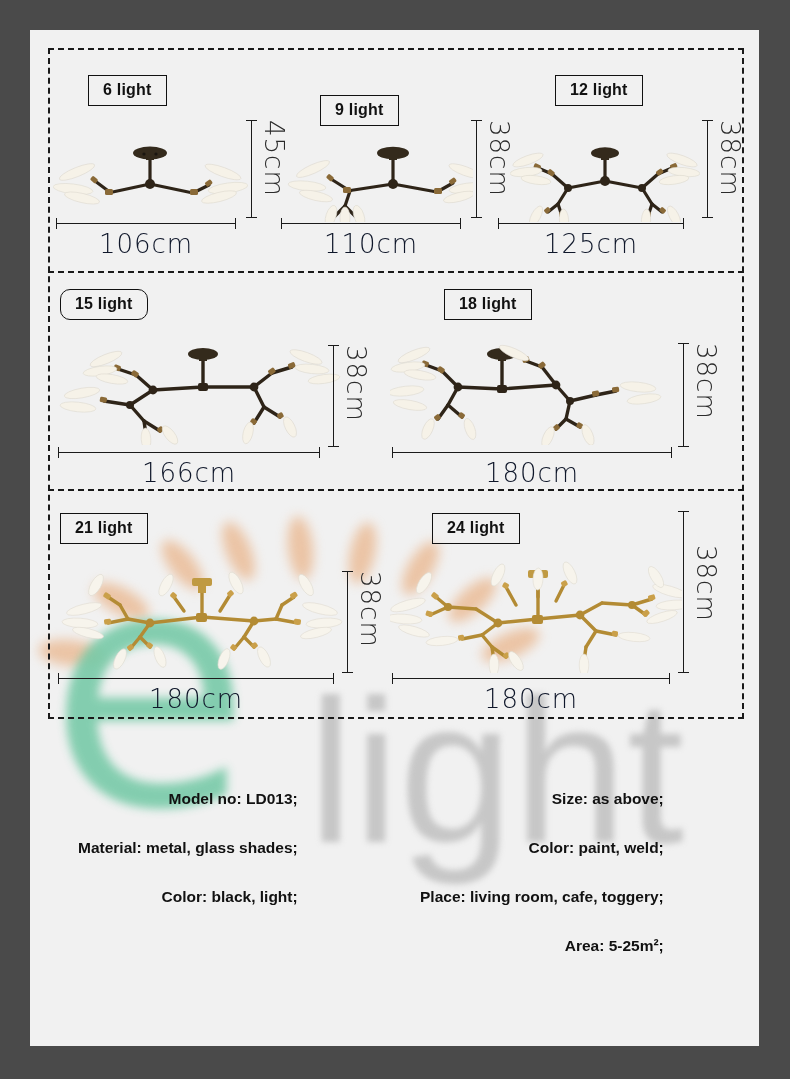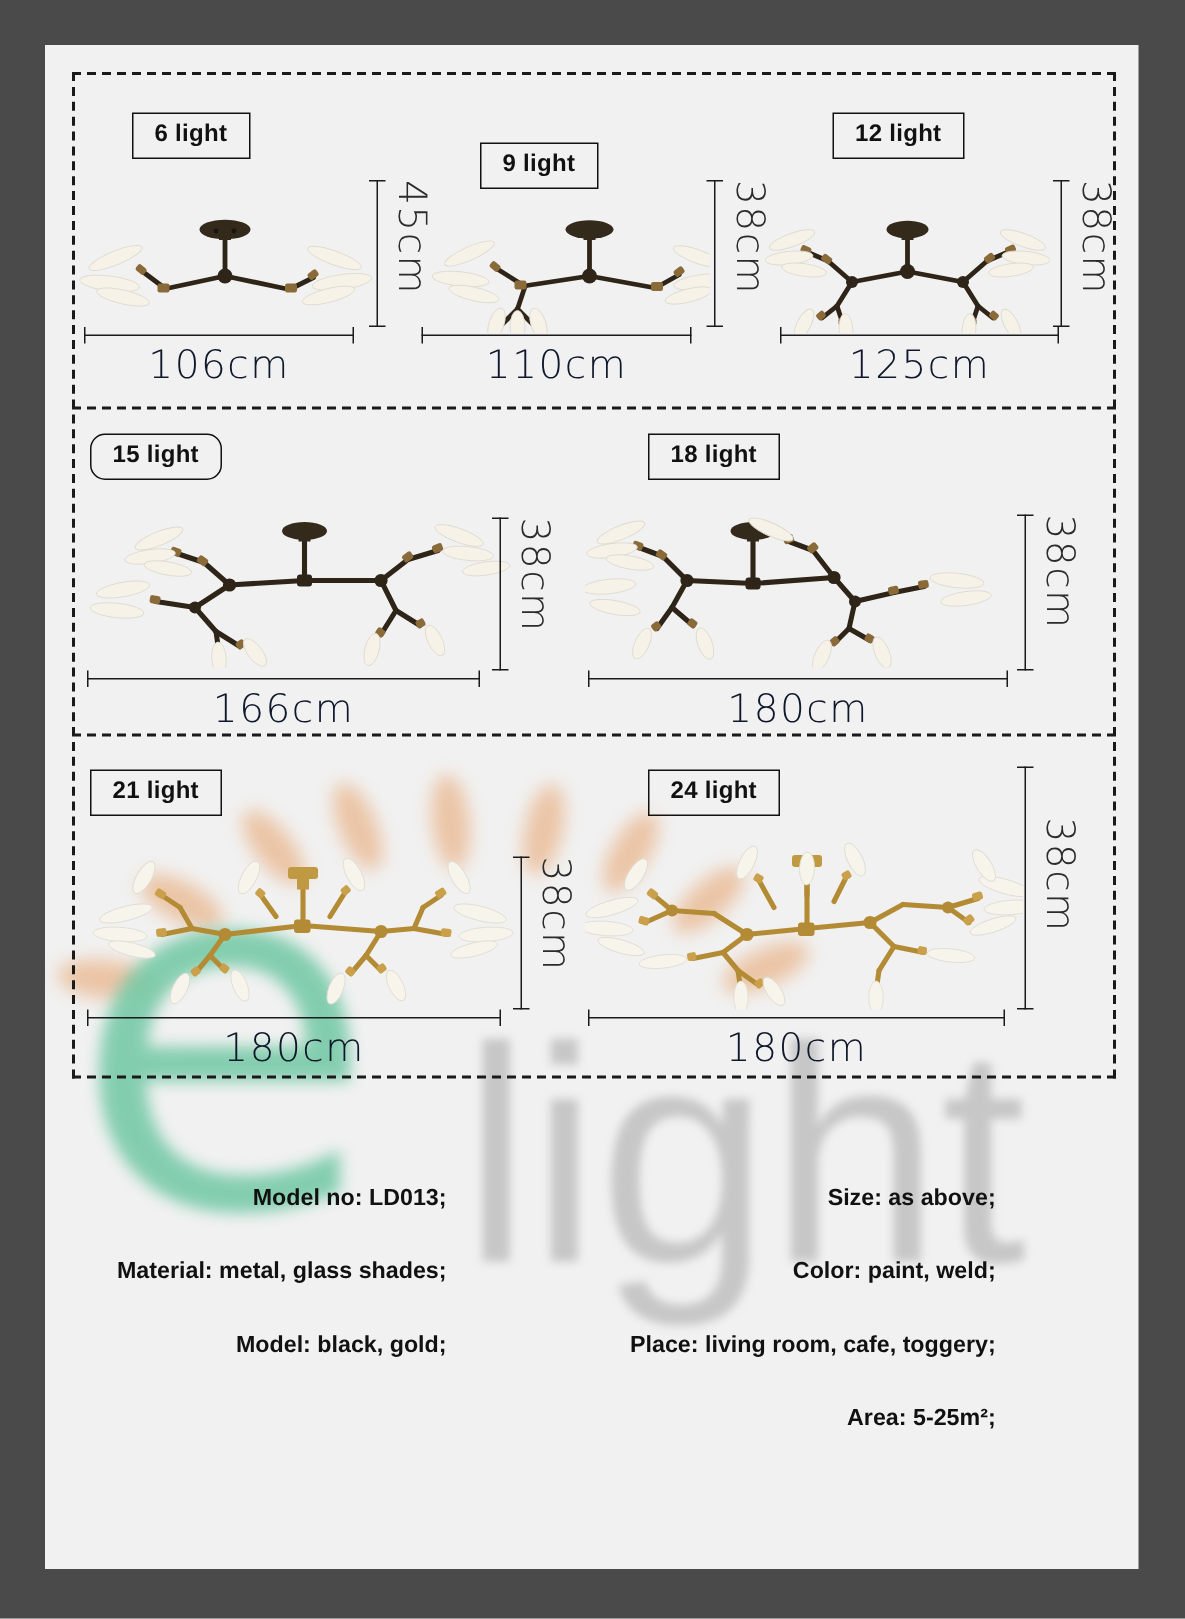--- a/index.html
+++ b/index.html
@@ -254,21 +254,21 @@
           <ellipse cx="26" cy="80" rx="4.6" ry="11" transform="rotate(28 26 80)"></ellipse>
           <ellipse cx="54" cy="84" rx="4.6" ry="11" transform="rotate(-4 54 84)"></ellipse>
           <ellipse cx="172" cy="24" rx="16" ry="4.4" transform="rotate(20 172 24)"></ellipse>
           <ellipse cx="174" cy="36" rx="16" ry="4.4" transform="rotate(6 174 36)"></ellipse>
           <ellipse cx="164" cy="44" rx="15" ry="4.2" transform="rotate(-8 164 44)"></ellipse>
           <ellipse cx="164" cy="80" rx="4.6" ry="11" transform="rotate(-28 164 80)"></ellipse>
           <ellipse cx="136" cy="84" rx="4.6" ry="11" transform="rotate(4 136 84)"></ellipse>
         </g>
       </svg>
     </div>
-    <div class="dim-h" style="left:22px;top:170px;width:186px;">
+    <div class="dim-h" style="left:0;top:170px;width:186px;">
       <div class="cap l"></div>
         <div class="bar"></div>
         <div class="cap r"></div>
       <div class="val">125cm</div>
     </div>
     <div class="dim-v" style="left:204px;top:72px;height:98px;">
       <div class="cap t"></div>
         <div class="bar"></div>
         <div class="cap b"></div>
       <div class="val">38cm</div>
@@ -337,21 +337,21 @@
     </div>
     <div class="dim-v" style="left:280px;top:72px;height:102px;">
       <div class="cap t"></div>
         <div class="bar"></div>
         <div class="cap b"></div>
       <div class="val">38cm</div>
     </div>
   </div>
 
   <div class="cell" style="left:360px;top:243px;width:336px;height:216px;">
-    <div class="tagbox" style="left:42px;top:16px;">18 light</div>
+    <div class="tagbox" style="left:54px;top:16px;">18 light</div>
     <div class="lamp" style="left:0px;top:60px;width:292px;height:112px;">
       <svg viewBox="0 0 292 112">
         <g stroke="#2e2418" stroke-width="3.4" fill="none" stroke-linecap="round">
           <path d="M112 24 L112 56"></path>
           <path d="M112 56 L68 54"></path>
           <path d="M112 56 L166 52"></path>
           <path d="M166 52 L152 34"></path>
           <path d="M166 52 L180 68"></path>
           <path d="M180 68 L206 62"></path>
           <path d="M180 68 L176 86"></path>
@@ -567,21 +567,21 @@
         <div class="bar"></div>
         <div class="cap b"></div>
       <div class="val" style="top:34px;">38cm</div>
     </div>
   </div>
 
   <div class="specs">
     <div class="spec-col left">
       <div class="spec-line">Model no: LD013;</div>
       <div class="spec-line">Material: metal, glass shades;</div>
-      <div class="spec-line">Model: black, gold;</div>
+      <div class="spec-line">Color: black, light;</div>
     </div>
     <div class="spec-col right">
       <div class="spec-line">Size: as above;</div>
       <div class="spec-line">Color: paint, weld;</div>
       <div class="spec-line">Place: living room, cafe, toggery;</div>
       <div class="spec-line">Area: 5-25m²;</div>
     </div>
   </div>
 
 </div>

